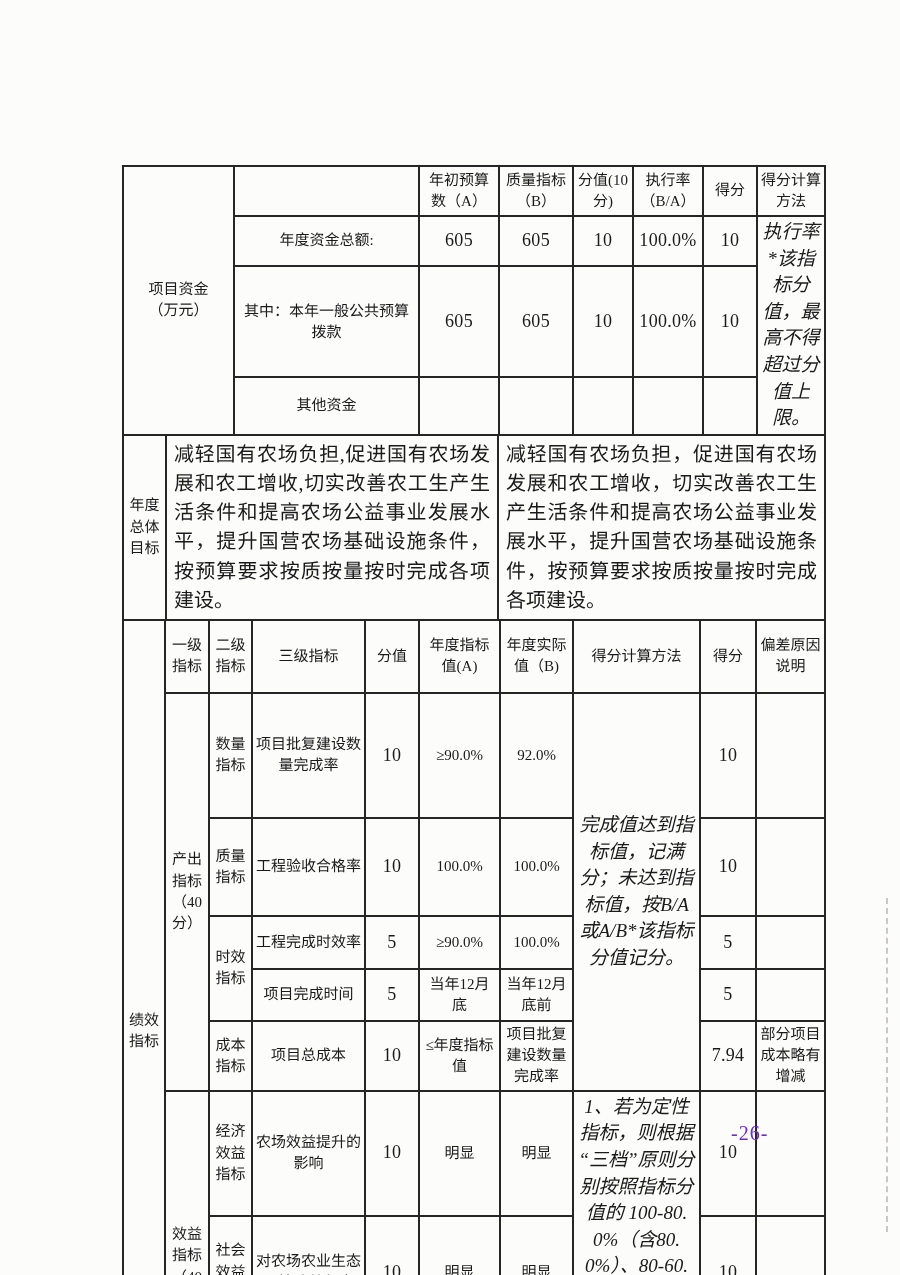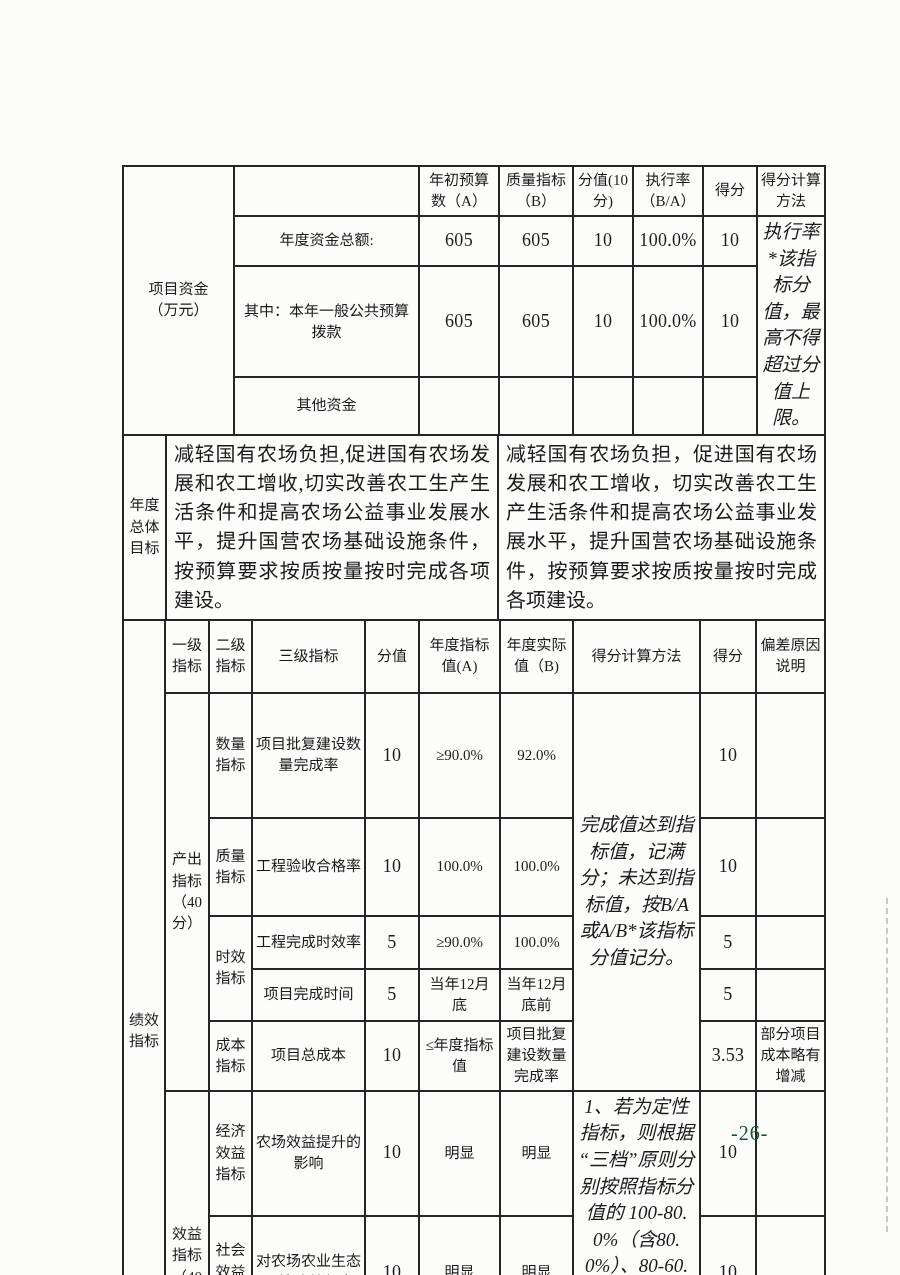--- a/index.html
+++ b/index.html
@@ -49,21 +49,21 @@
     padding: 2px 4px;
     font-style: italic;
   }
   td.num { font-size: 18px; letter-spacing: 0.3px; }
   .page-number {
     position: absolute;
     left: 731px;
     top: 1122px;
     font-size: 20px;
     letter-spacing: 1px;
-    color: #14532d;
+    color: #6d28d9;
   }
   .scan-artifact {
     position: absolute;
     left: 886px;
     top: 898px;
     height: 334px;
     width: 0;
     border-left: 2px dashed #b5b2ad;
     opacity: 0.7;
   }
@@ -206,21 +206,21 @@
         <td>当年12月底前</td>
         <td class="num">5</td>
         <td></td>
       </tr>
       <tr style="height:60px">
         <td>成本指标</td>
         <td>项目总成本</td>
         <td class="num">10</td>
         <td>≤年度指标值</td>
         <td>项目批复建设数量完成率</td>
-        <td class="num">3.53</td>
+        <td class="num">7.94</td>
         <td>部分项目成本略有增减</td>
       </tr>
       <tr style="height:77px">
         <td rowspan="3">效益指标（40分）</td>
         <td>经济效益指标</td>
         <td>农场效益提升的影响</td>
         <td class="num">10</td>
         <td>明显</td>
         <td>明显</td>
         <td rowspan="3" class="calc">1、若为定性指标，则根据“三档”原则分别按照指标分值的 100-80.0%（含80.0%）、80-60.0%（含 60.0%）、60-0.0%来记分。2.若为定量指标，完成值达到指标</td>

